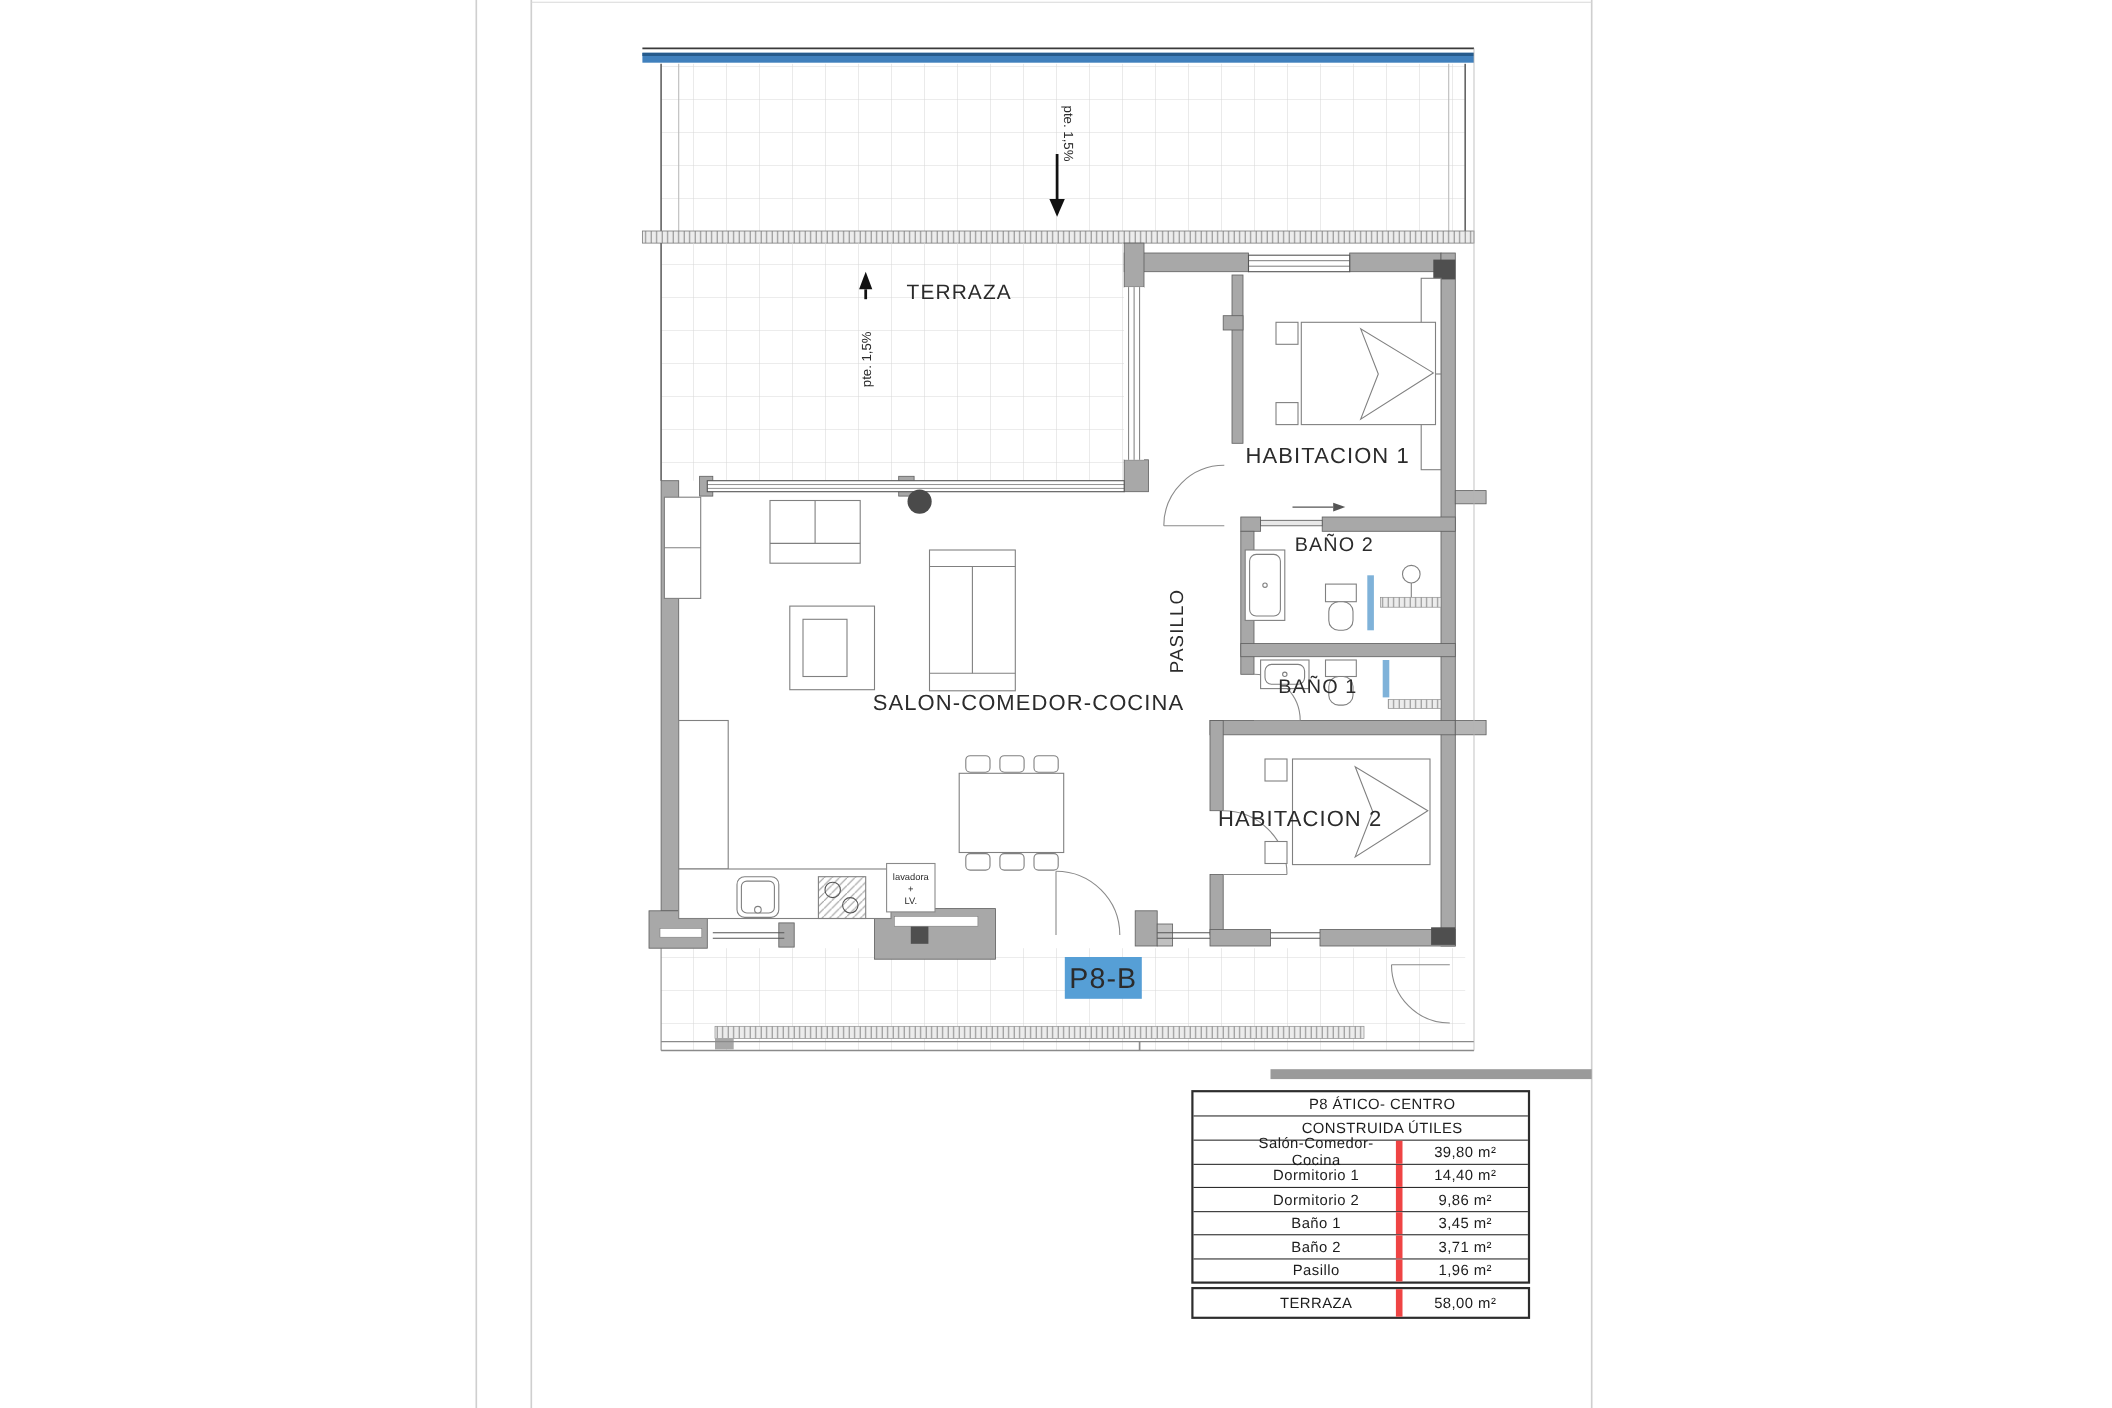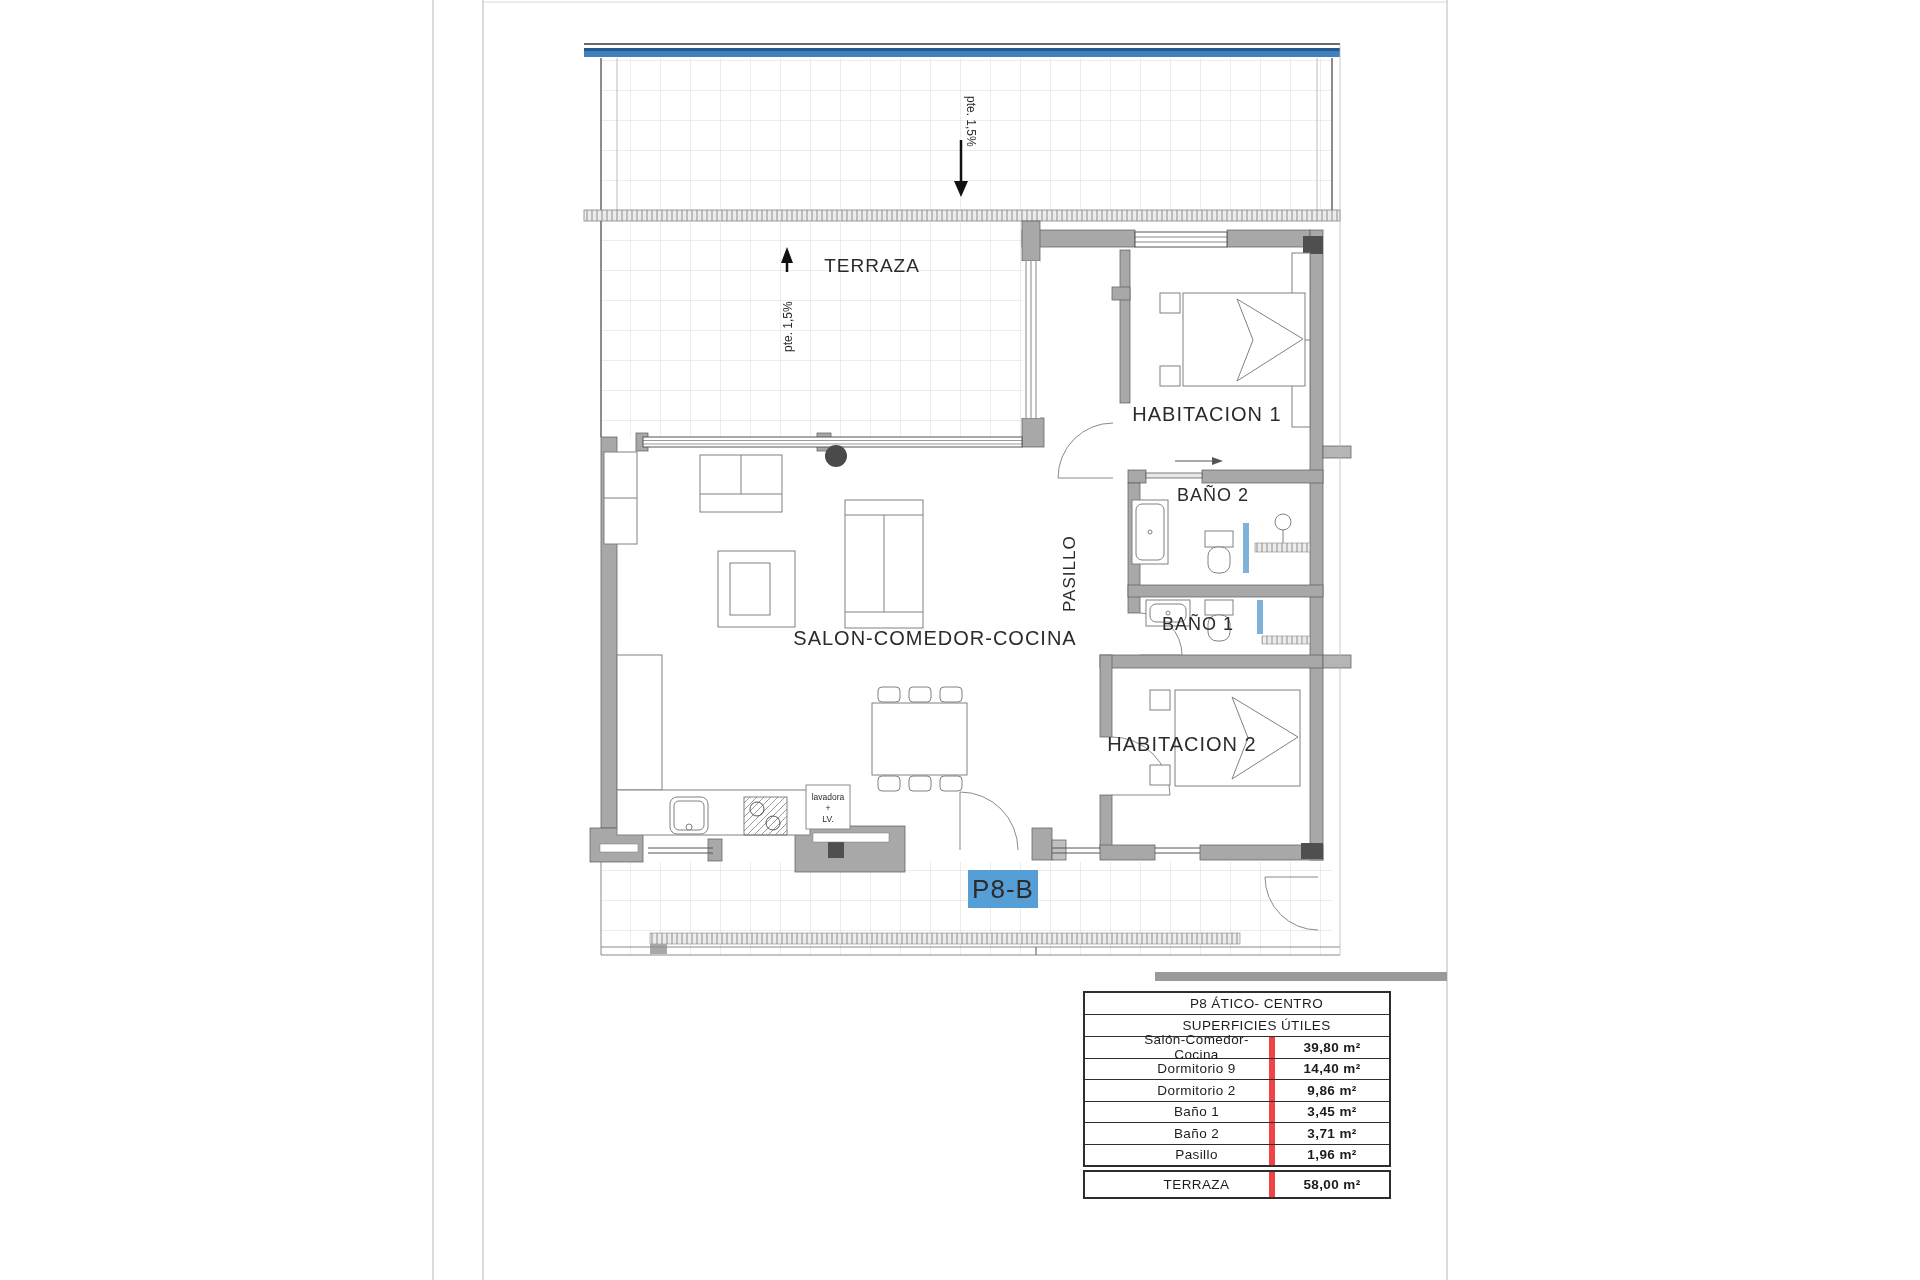--- a/index.html
+++ b/index.html
@@ -9,21 +9,21 @@
   svg text{fill:#2b2b2b;font-family:"Liberation Sans", sans-serif;}
   .lbl{letter-spacing:1px;}
   
   .ptable{position:absolute;left:1083px;width:304px;background:#fff;border:2px solid #2d2d2d;
           font-size:13.5px;color:#1c1c1c;letter-spacing:.4px;}
   .trow{display:flex;border-top:1px solid #2d2d2d;height:20.5px;align-items:center;padding-left:39px;}
   .trow:first-child{border-top:none;}
   .thead{justify-content:center;text-align:center;}
   .tcell-l{width:56%;text-align:center;border-right:6px solid #ef4444;height:100%;
            display:flex;align-items:center;justify-content:center;}
-  .tcell-v{width:44%;text-align:center;height:100%;display:flex;align-items:center;justify-content:center;font-weight:bold;}
+  .tcell-v{width:44%;text-align:center;height:100%;display:flex;align-items:center;justify-content:center;}
 </style>
 </head>
 <body>
 
 <div class="stage">
 
 <svg width="1920" height="1280" viewBox="0 0 1920 1280">
   <defs>
     <pattern id="tile" width="30" height="30" patternUnits="userSpaceOnUse">
       <path d="M30 0 H0 V30" fill="none" stroke="#d9d9d9" stroke-width="1"></path>
@@ -244,28 +244,28 @@
     <rect x="968" y="870" width="70" height="38" fill="#569fd6"></rect>
     <text x="1003" y="898" font-size="26" fill="#ffffff" text-anchor="middle" letter-spacing="1">P8-B</text>
   </g>
 </svg>
 
 <div class="ptable" style="top:991px;">
   <div class="trow thead" style="height:21px;">
     <span>P8 ÁTICO- CENTRO</span>
   </div>
   <div class="trow thead" style="height:21px;">
-    <span>SUPERFICIES ÚTILES</span>
+    <span>CONSTRUIDA ÚTILES</span>
   </div>
   <div class="trow">
     <div class="tcell-l">Salón-Comedor-Cocina</div>
     <div class="tcell-v">39,80 m²</div>
   </div>
   <div class="trow">
-    <div class="tcell-l">Dormitorio 9</div>
+    <div class="tcell-l">Dormitorio 1</div>
     <div class="tcell-v">14,40 m²</div>
   </div>
   <div class="trow">
     <div class="tcell-l">Dormitorio 2</div>
     <div class="tcell-v">9,86 m²</div>
   </div>
   <div class="trow">
     <div class="tcell-l">Baño 1</div>
     <div class="tcell-v">3,45 m²</div>
   </div>

